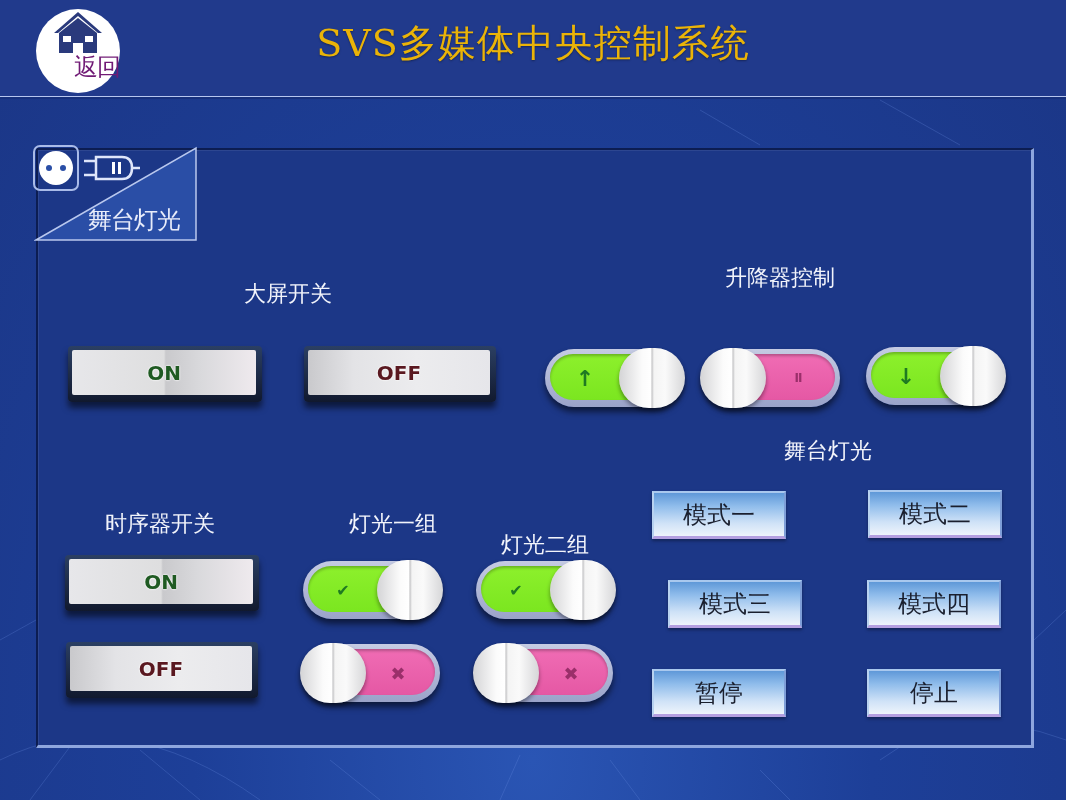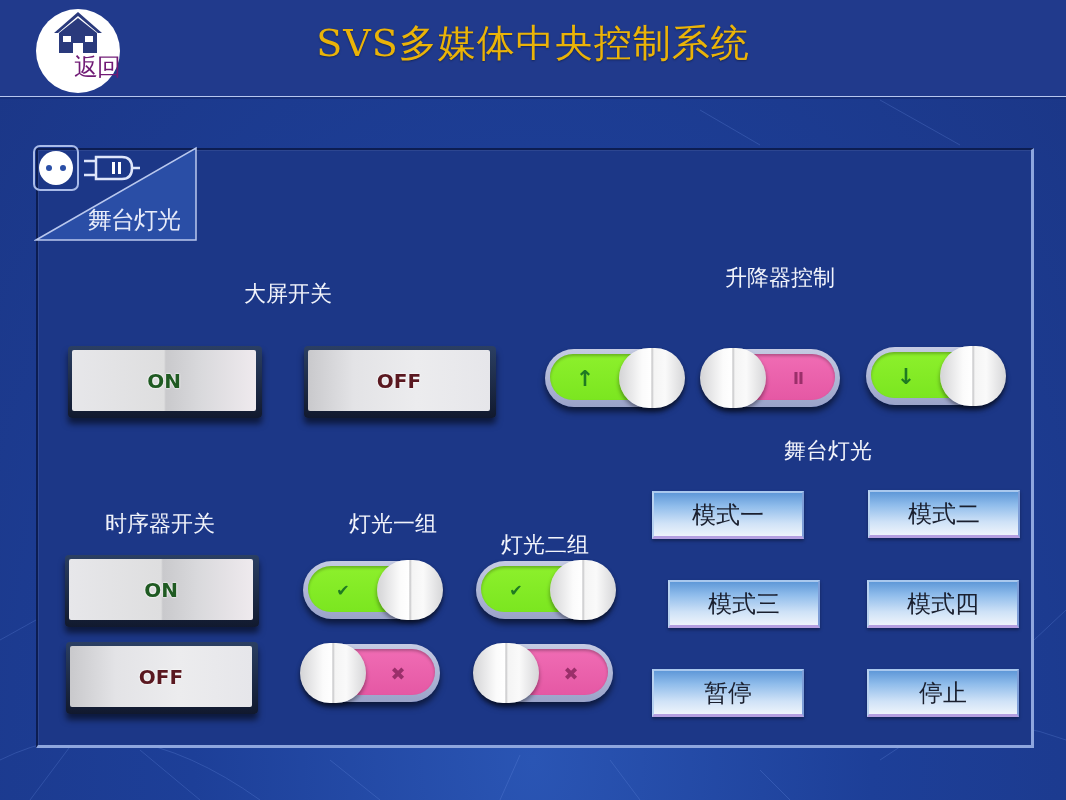--- a/index.html
+++ b/index.html
@@ -50,21 +50,21 @@
   .tab-title {
     position: absolute; left: 88px; top: 204px; font-size: 24px; color: #e8ecfa; letter-spacing: -1px;
   }
   .plug-icon { position: absolute; left: 32px; top: 142px; }
   
   .section-label {
     position: absolute; font-size: 22px; color: #f2f4fb; text-align: center; white-space: nowrap;
   }
   
   .rocker {
-    position: absolute; height: 72px; border-radius: 4px;
+    position: absolute; height: 56px; border-radius: 4px;
     background: linear-gradient(180deg, #2b3f63 0%, #11192e 100%);
     box-shadow: 0 6px 6px rgba(0,0,0,0.55);
     cursor: pointer;
   }
   .rocker .face {
     position: absolute; left: 4px; top: 4px; right: 6px; bottom: 7px; border-radius: 2px;
     display: flex; align-items: center; justify-content: center;
     font-family: "DejaVu Sans", sans-serif; font-weight: bold; font-size: 20px;
   }
   .rocker.on .face {
@@ -95,21 +95,21 @@
   .toggle.pink .glyph { right: 12px; color: #9a2f6a; }
   .toggle .knob {
     position: absolute; top: -1px; width: 66px; height: 60px; border-radius: 30px;
     background: linear-gradient(90deg, #d4d4d6 0%, #fbfbfb 35%, #ffffff 48%, #c7c7c9 50%, #f4f4f4 53%, #fafafa 70%, #d6d6d8 100%);
     box-shadow: 0 3px 4px rgba(0,0,0,0.4);
   }
   .toggle.green .knob { right: -2px; }
   .toggle.pink .knob { left: -2px; }
   
   .mode-btn {
-    position: absolute; width: 152px; height: 48px;
+    position: absolute; width: 134px; height: 48px;
     background: linear-gradient(180deg, #5f98d8 0%, #8fbceb 30%, #cfe2f7 70%, #eef4fb 100%);
     border-top: 2px solid #a9c8ee;
     border-left: 2px solid #b8d2f0;
     border-right: 2px solid #7e9ed8;
     border-bottom: 3px solid #b49fe0;
     box-shadow: 0 2px 3px rgba(0,0,0,0.35);
     display: flex; align-items: center; justify-content: center;
     font-size: 24px; color: #1a1f2e; cursor: pointer;
   }
 </style>
@@ -174,21 +174,21 @@
 </div>
 
 <div class="section-label" style="left:700px; top:263px; width:160px;">升降器控制</div>
 <div class="toggle green" style="left:545px; top:349px;">
   <div class="track"></div>
   <div class="glyph">↑</div>
   <div class="knob"></div>
 </div>
 <div class="toggle pink" style="left:702px; top:349px;">
   <div class="track"></div>
-  <div class="glyph" style="font-size:16px; letter-spacing:-1px;">II</div>
+  <div class="glyph" style="font-size:12px; letter-spacing:-1px;">II</div>
   <div class="knob"></div>
 </div>
 <div class="toggle green" style="left:866px; top:347px;">
   <div class="track"></div>
   <div class="glyph">↓</div>
   <div class="knob"></div>
 </div>
 
 <div class="section-label" style="left:768px; top:436px; width:120px;">舞台灯光</div>
 <div class="mode-btn" style="left:652px; top:491px;">模式一</div>

